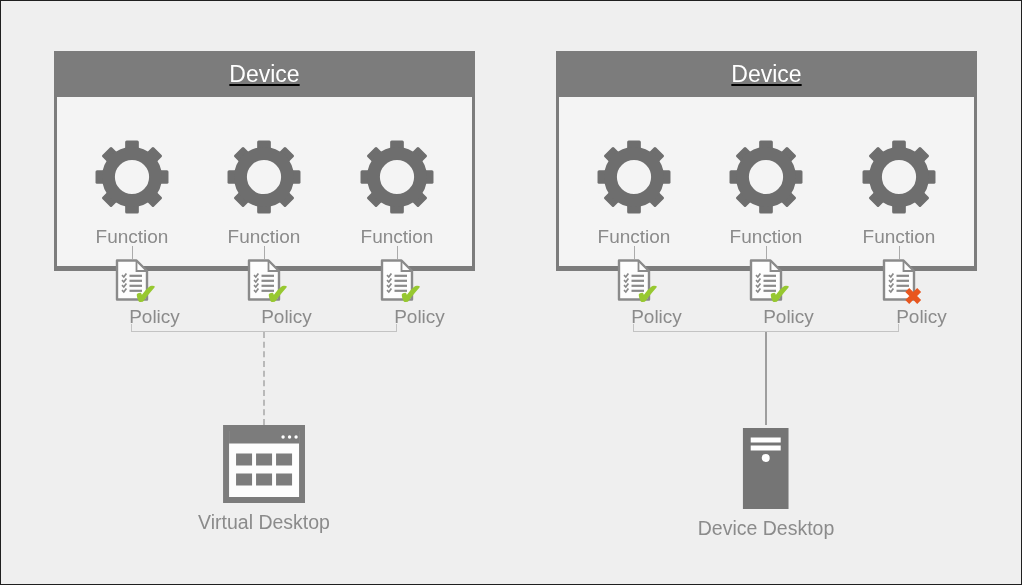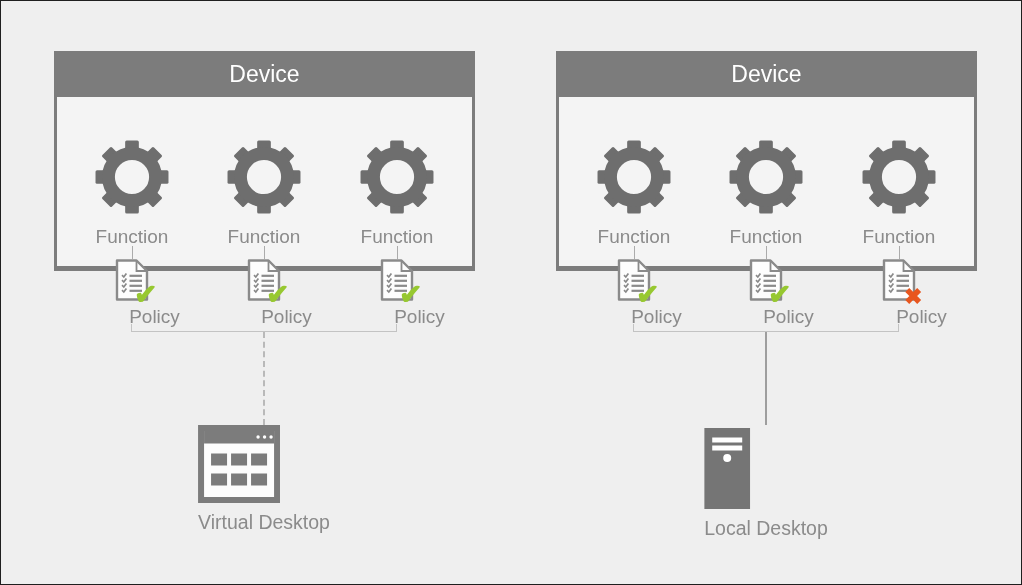--- a/index.html
+++ b/index.html
@@ -13,21 +13,21 @@
     background: #efefef;
     border: 1px solid #1f1f1f;
     overflow: hidden;
   }
 
   .device-group { position: absolute; top: 50px; width: 421px; height: 500px; }
   .group-left  { left: 53px; }
   .group-right { left: 555px; }
 
   
-  .device-box { position: absolute; top: 0; left: 0; width: 421px; height: 220px; }
+  .device-box { position: absolute; top: 0; left: 0; width: 421px; height: 220px; text-decoration: underline; }
   .device-header {
     height: 46px; background: #7c7c7c;
     color: #ffffff; font-size: 23px; line-height: 46px; text-align: center;
   }
   .device-body {
     height: 174px; background: #f4f4f4;
     border-left: 3px solid #7c7c7c;
     border-right: 3px solid #7c7c7c;
     border-bottom: 5px solid #7c7c7c;
   }
@@ -68,21 +68,21 @@
     border-right: 1px solid #c3c3c3;
     border-bottom: 1px solid #c3c3c3;
   }
   .connector { position: absolute; left: 209px; top: 281px; height: 93px; width: 0; }
   .connector.dashed { border-left: 2px dashed #b9b9b9; }
   .connector.solid  { border-left: 2px solid  #9e9e9e; }
 
   
   .target {
     position: absolute; left: 210px; transform: translateX(-50%);
-    display: flex; flex-direction: column; align-items: flex-start;
+    display: flex; flex-direction: column; align-items: center;
   }
   .target-virtual { top: 374px; }
   .target-local   { top: 377px; }
   .vd-icon { width: 82px; height: 78px; display: block; }
   .ld-icon { width: 46px; height: 81px; display: block; }
   .target-label { margin-top: 8px; font-size: 19.5px; color: #8b8b8b; white-space: nowrap; }
 </style>
 </head>
 <body>
 
@@ -262,17 +262,17 @@
     <div class="bracket"></div>
     <div class="connector solid"></div>
 
     <div class="target target-local">
       <svg class="ld-icon" viewBox="0 0 46 81">
         <rect x="0" y="0" width="46" height="81" fill="#757575"></rect>
         <rect x="8" y="9.5" width="30" height="5" fill="#ffffff"></rect>
         <rect x="8" y="17.5" width="30" height="5" fill="#ffffff"></rect>
         <circle cx="23" cy="30" r="4" fill="#ffffff"></circle>
       </svg>
-      <span class="target-label">Local Desktop</span>
+      <span class="target-label">Device Desktop</span>
     </div>
   </section>
 
 </div>
 
 </body></html>

